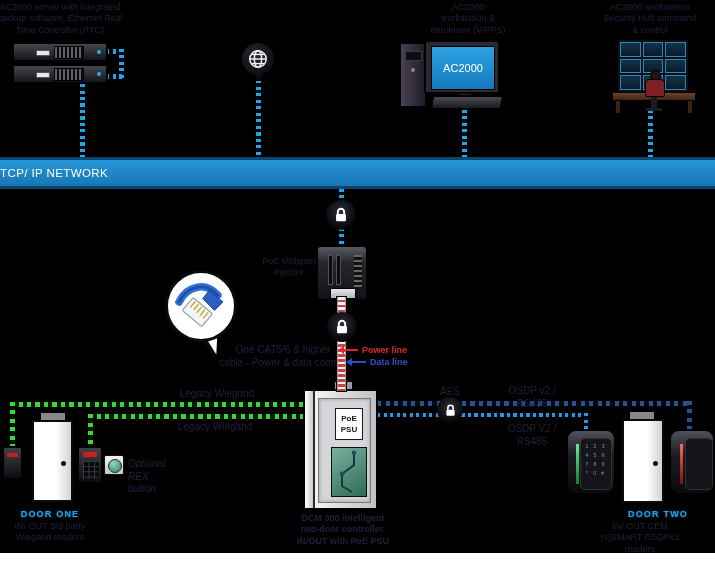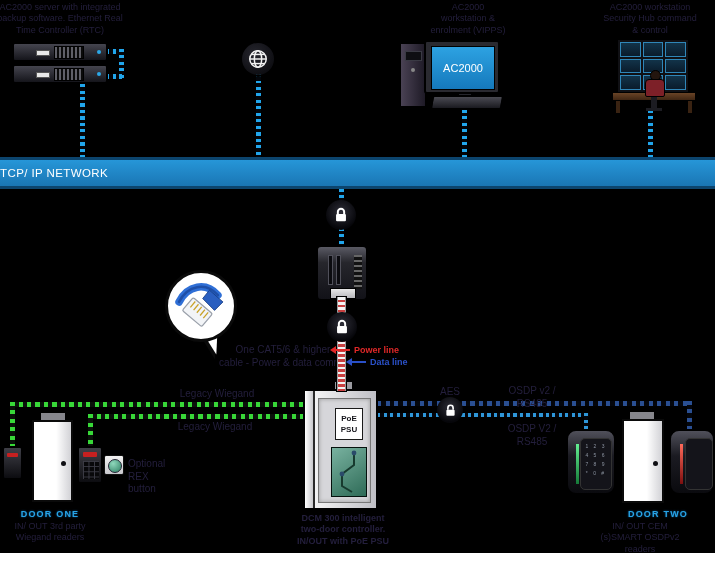--- a/index.html
+++ b/index.html
@@ -218,29 +218,31 @@
         <rect x="4.5" y="9" width="11" height="8" rx="1.2" fill="#fff"></rect>
       </svg>
   </div>
 
   <div class="abs inj">
     <span class="s1"></span>
     <span class="s2"></span>
     <span class="vent"></span>
     <span class="port"></span>
   </div>
+  <div class="abs ghost" style="left:244px;top:256px;width:90px;">PoE Midspan
+Injector</div>
 
   <div class="abs pcable"></div>
   <div class="abs lock" style="left:327px;top:312px;width:30px;height:30px;">
     <svg viewBox="0 0 20 20" width="18" height="18">
         <path d="M6.5 9 V6.5 a3.5 3.5 0 0 1 7 0 V9" fill="none" stroke="#fff" stroke-width="2.2"></path>
         <rect x="4.5" y="9" width="11" height="8" rx="1.2" fill="#fff"></rect>
       </svg>
   </div>
-  <div class="abs row" style="left:336px;top:345px;">
+  <div class="abs row" style="left:344px;top:345px;">
     <span class="arrow"></span>
     <span class="pltxt">Power line</span>
   </div>
   <div class="abs row" style="left:352px;top:357px;">
     <span class="arrow blue"></span>
     <span class="dltxt">Data line</span>
   </div>
 
   <div class="abs tailb"></div>
   <div class="abs tail"></div>
@@ -309,21 +311,21 @@
   <div class="abs dtab" style="left:40px;top:412px;width:24px;height:10px;"></div>
   <div class="abs door" style="left:32px;top:420px;width:41px;height:82px;"></div>
   <div class="abs knob" style="left:61px;top:461px;"></div>
   <div class="abs kreader1">
     <span class="rstrip" style="left:4px;top:4px;width:14px;height:5px;"></span>
     <span class="keys" style="left:4px;top:13px;width:16px;height:18px;"></span>
   </div>
   <div class="abs rex">
       <i></i>
     </div>
-  <div class="abs ghost sm left" style="left:128px;top:458px;width:60px;">Optional REX
+  <div class="abs ghost sm left" style="left:128px;top:458px;width:60px;font-style:italic;">Optional REX
 button</div>
   <div class="abs dlabel" style="left:19px;top:509px;width:62px;">DOOR ONE</div>
   <div class="abs ghost" style="left:0px;top:521px;width:100px;">IN/ OUT 3rd party
 Wiegand readers</div>
 
   <div class="abs ereader" style="left:566px;top:429px;width:50px;height:66px;">
     <span class="panel" style="left:12px;top:7px;width:30px;height:50px;"></span>
     <span class="gstrip" style="left:8px;top:13px;"></span>
     <span class="keytxt" style="left:15px;top:11px;width:26px;">1 2 3
 4 5 6

